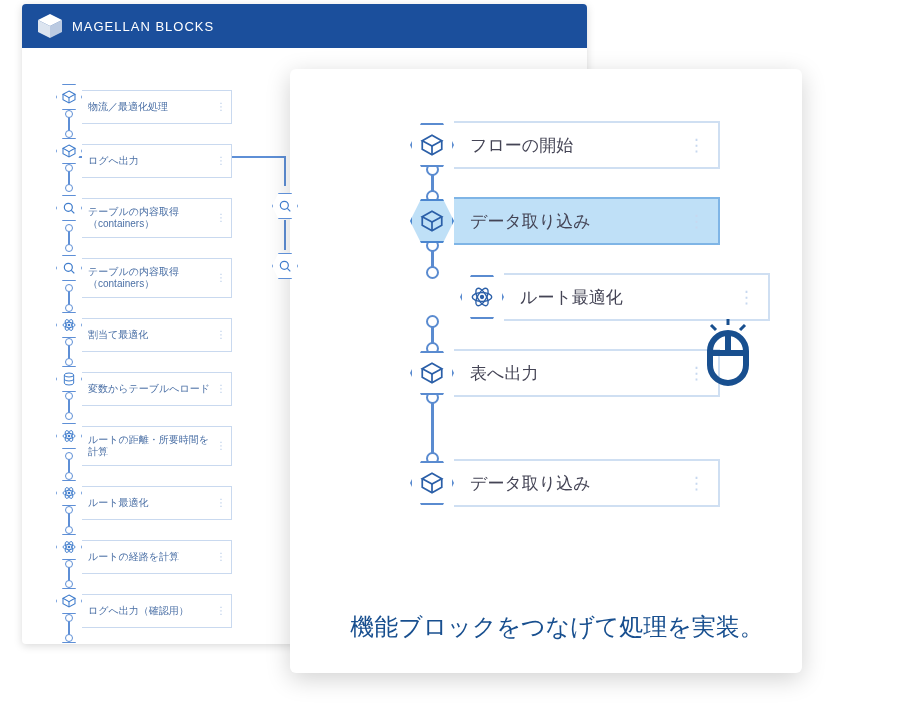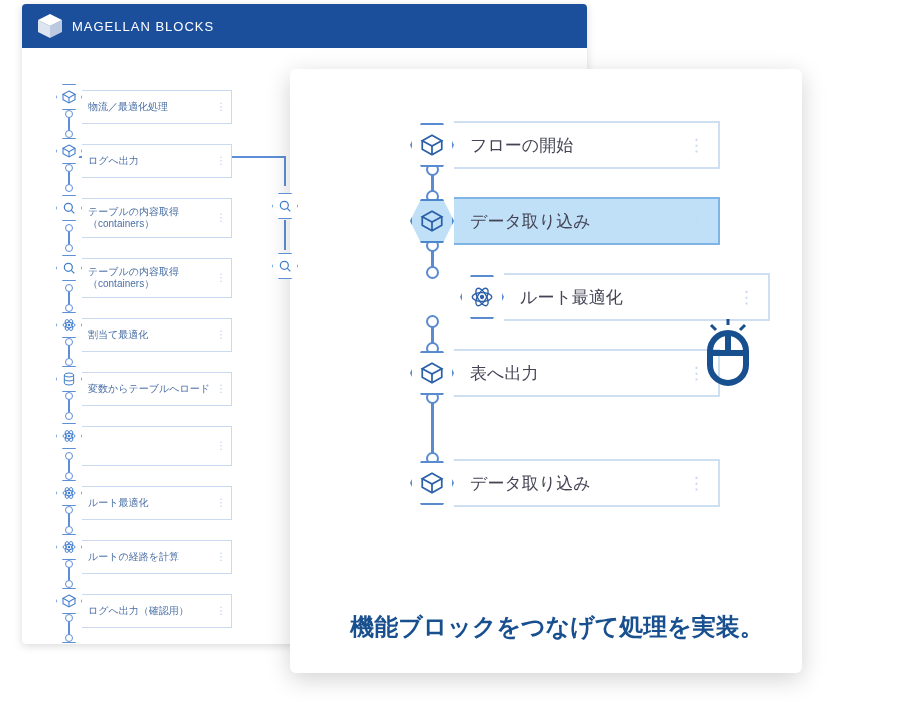--- a/index.html
+++ b/index.html
@@ -217,21 +217,21 @@
   }
   .mouse-wrap svg { display: block; }
 
   
   .caption {
     position: absolute;
     left: 0; right: 0;
     bottom: 28px;
     text-align: center;
     color: #184f8f;
-    font-weight: 700;
+    font-weight: 400;
     line-height: 1.55;
     font-size: 24px;
     padding-left: 22px;
   }
 </style>
 </head>
 <body>
 
 <svg width="0" height="0" style="position:absolute">
   <defs>
@@ -365,20 +365,21 @@
       <span class="sn-conn"></span>
     </div>
 
     <div class="sn two-line">
       <span class="sn-hex">
           <svg viewBox="0 0 24 24">
             <use href="#icon-atom"></use>
           </svg>
         </span>
       <span class="sn-body">
+          <span>ルートの距離・所要時間を計算</span>
           <span class="dots">⋮</span>
         </span>
       <span class="sn-conn"></span>
     </div>
 
     <div class="sn">
       <span class="sn-hex">
           <svg viewBox="0 0 24 24">
             <use href="#icon-atom"></use>
           </svg>

